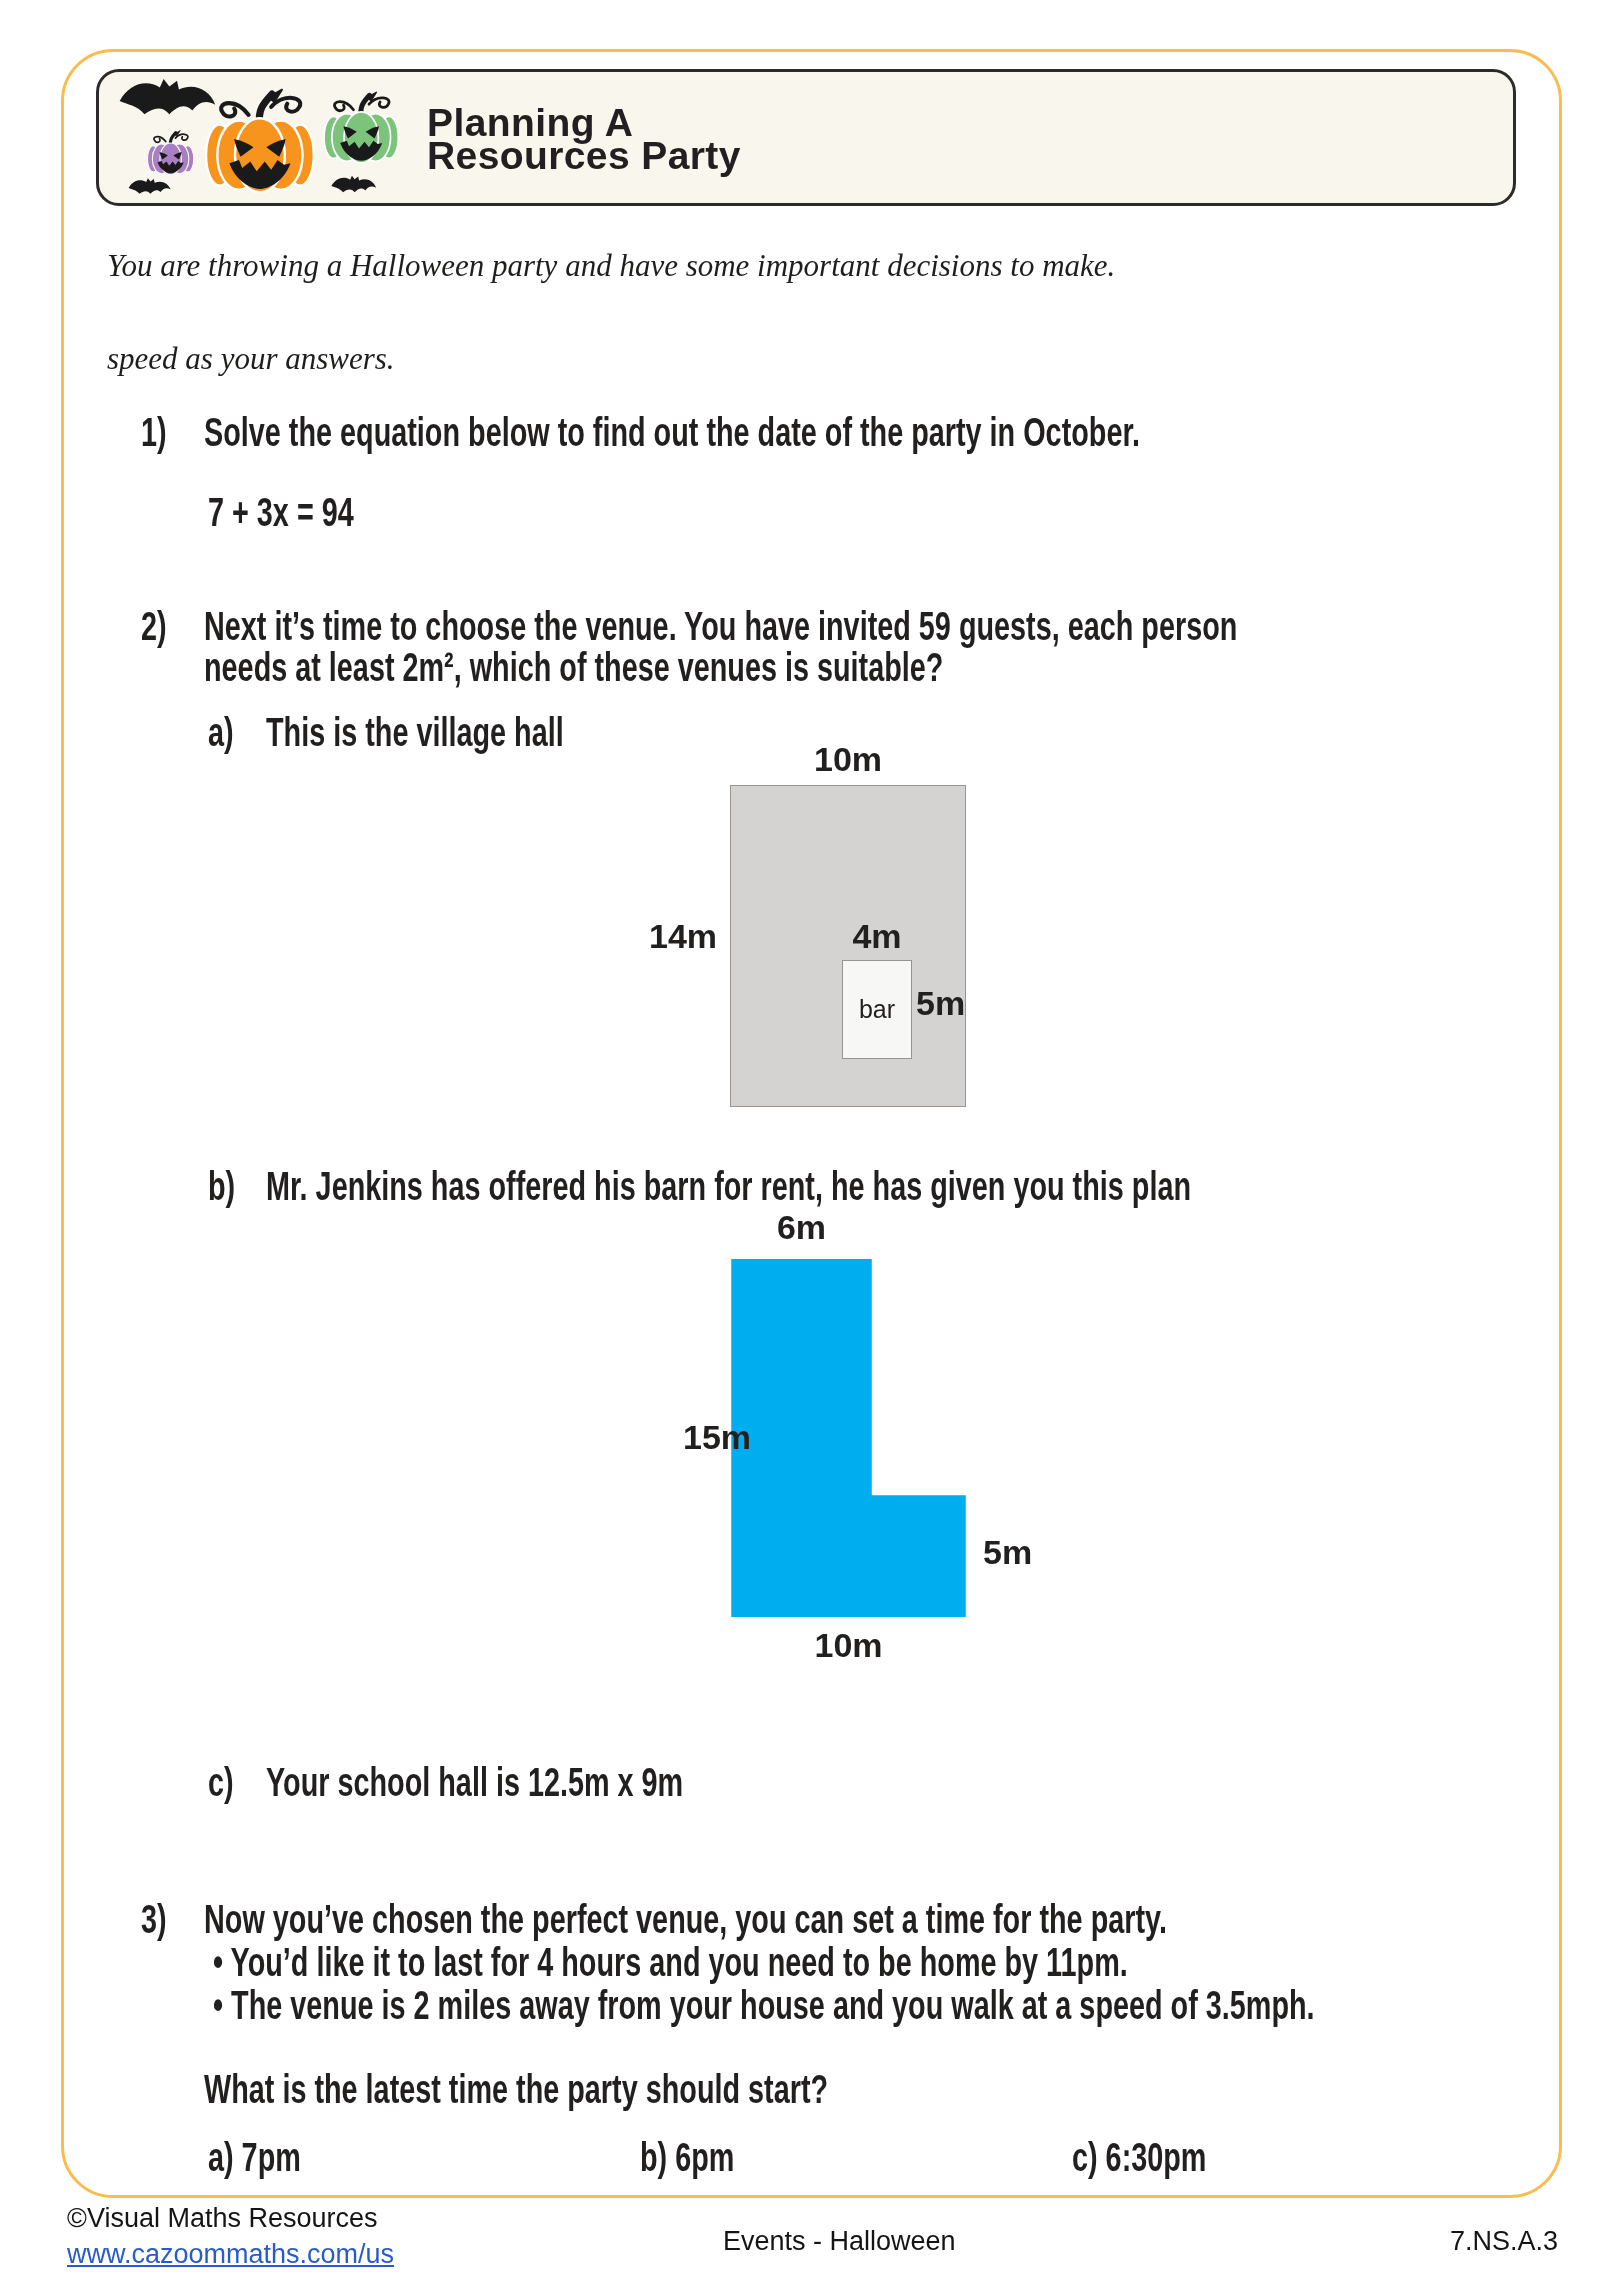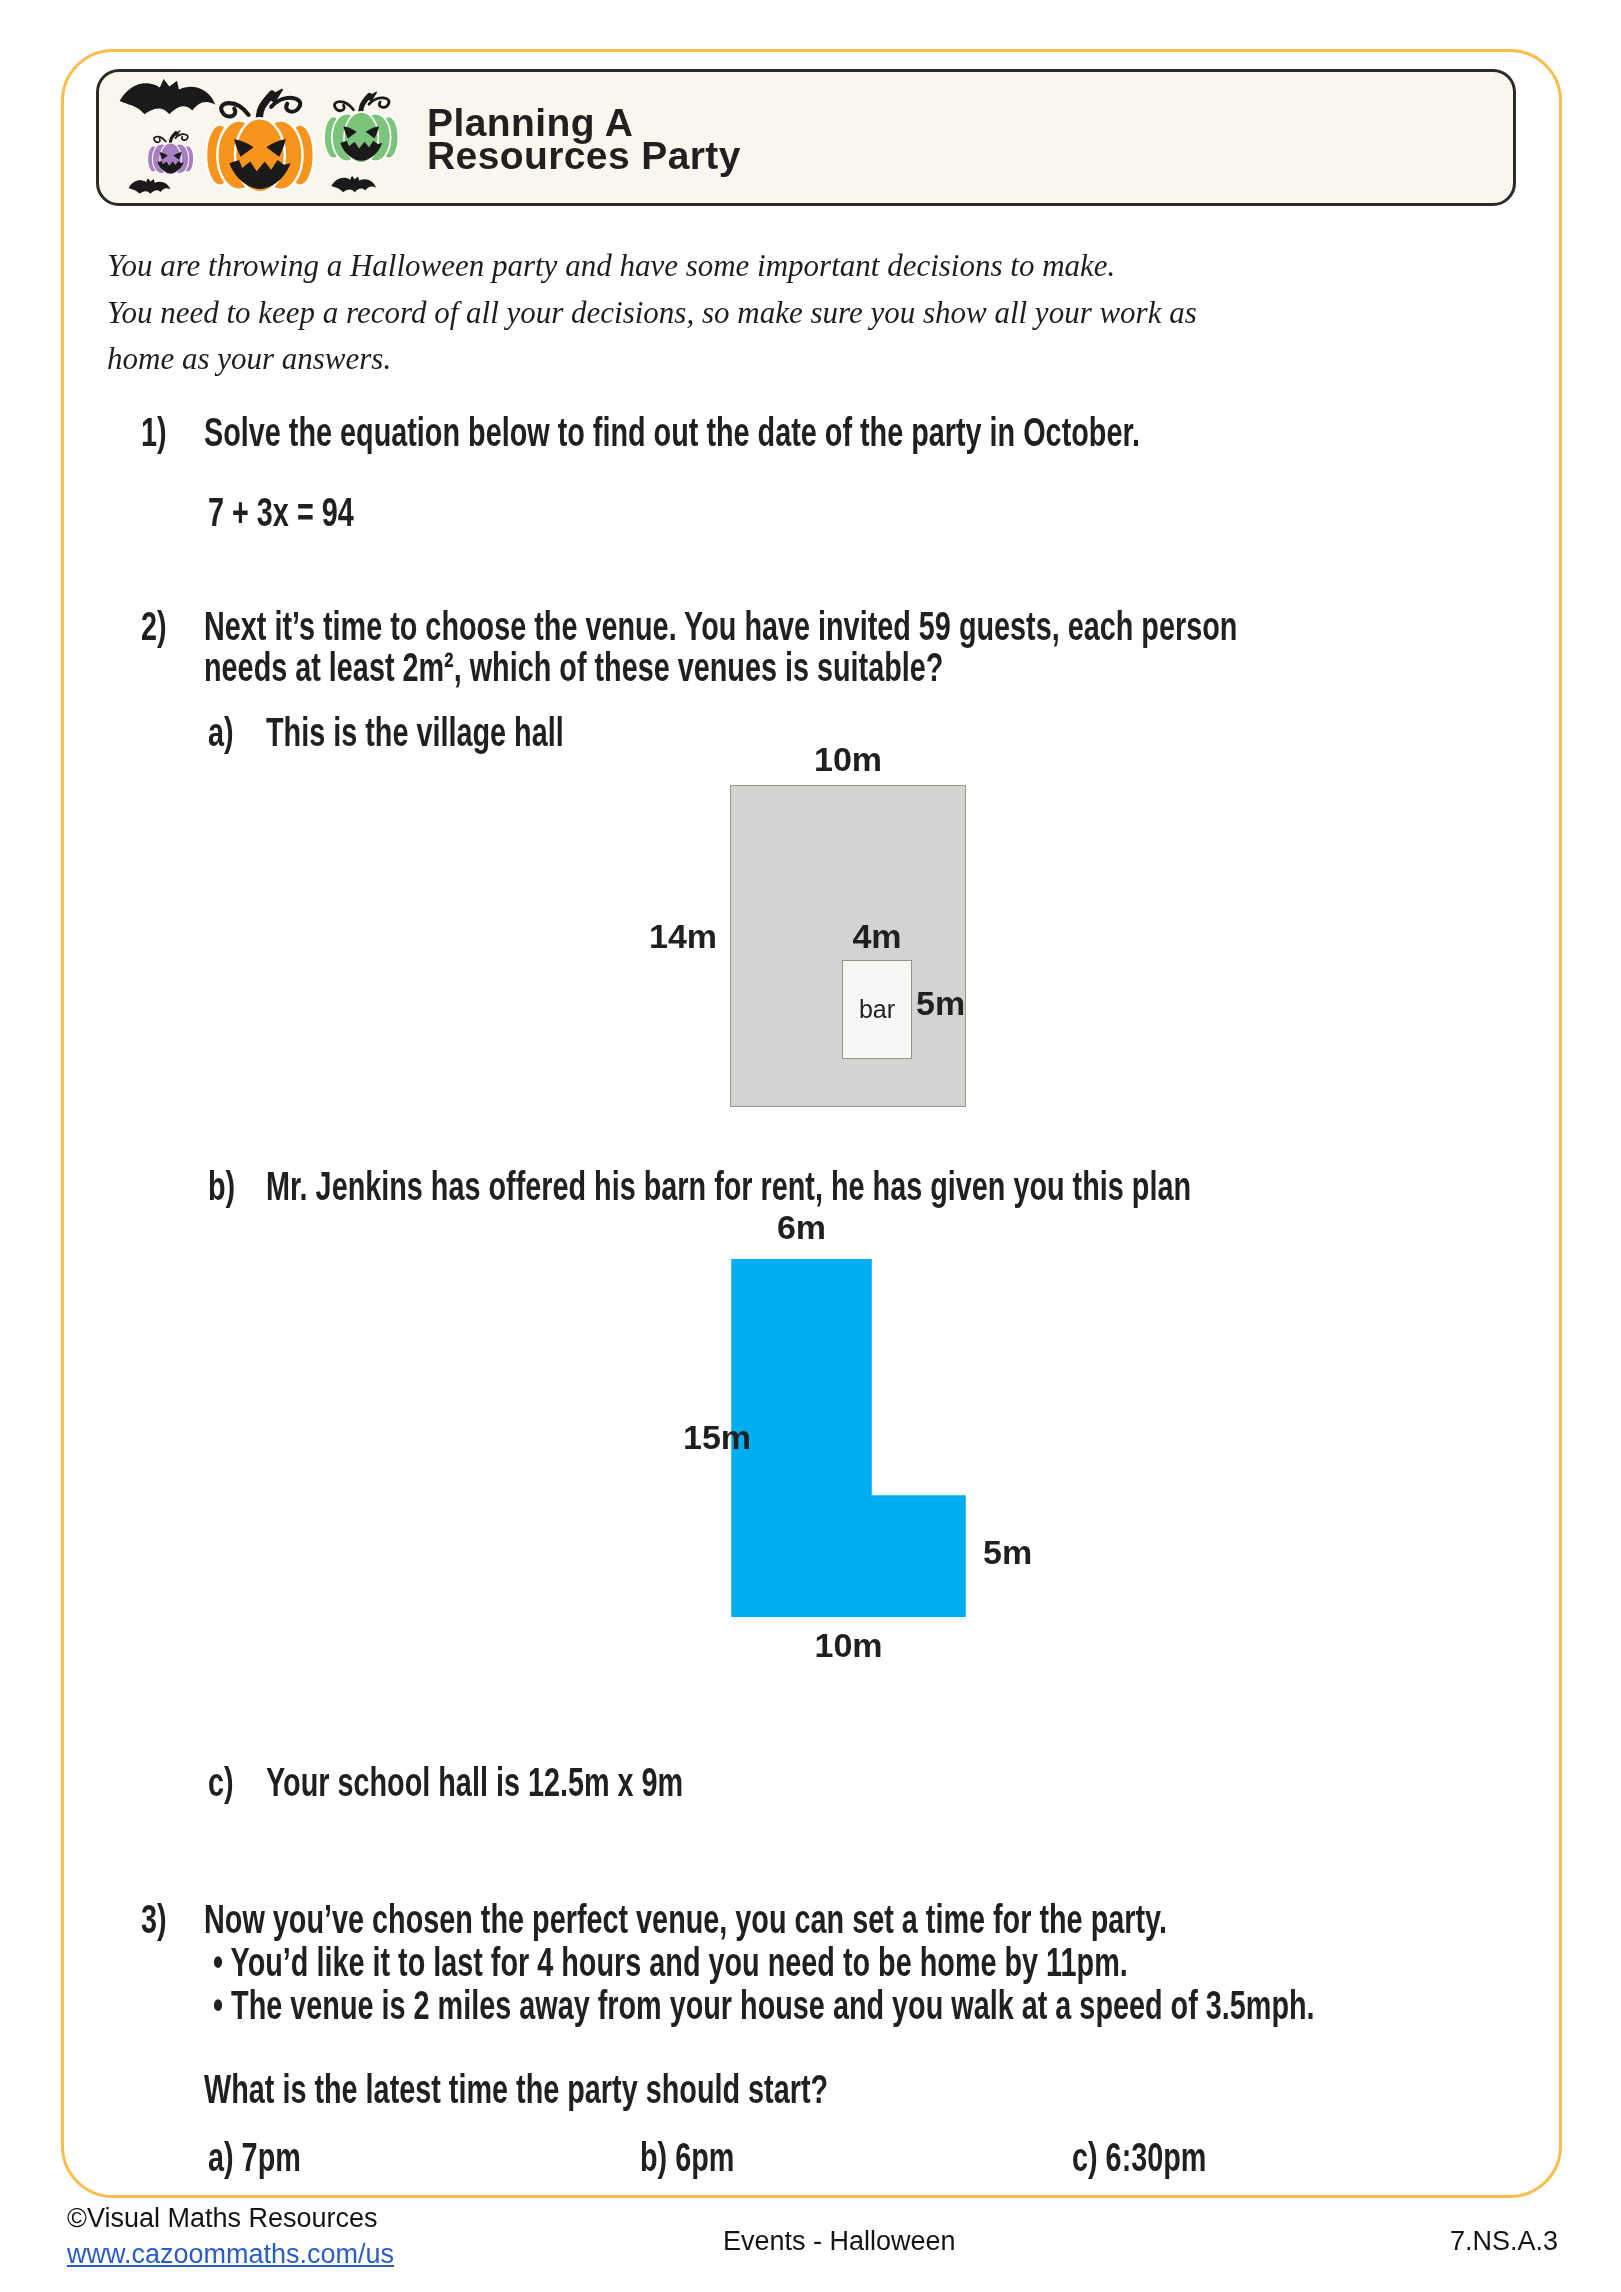--- a/index.html
+++ b/index.html
@@ -82,22 +82,21 @@
     </g>
     <use href="#bat" fill="#1a1a1a" transform="translate(15,122) scale(0.47)"></use>
     <use href="#bat" fill="#1a1a1a" transform="translate(242,119) scale(0.50)"></use>
   </svg>
 
   <div class="title" style="top:79px;margin-top:24px;">Planning A</div>
   <div class="title" style="top:136px;">Resources Party</div>
 
 
   <div class="intro-line" style="top:238px;">You are throwing a Halloween party and have some important decisions to make.</div>
-  <div class="intro-line" style="top:285px;">You need to keep a record of all your decisions, so make sure you show all your work as</div>
-  <div class="intro-line" style="top:331px;">home as your answers.</div>
+  <div class="intro-line" style="top:331px;">speed as your answers.</div>
 
   <div class="ct" style="left:141px;top:412px;">1)</div>
   <div class="ct" style="left:204px;top:412px;">Solve the equation below to find out the date of the party in October.</div>
   <div class="ct" style="left:208px;top:492px;">7 + 3x = 94</div>
 
   <div class="ct" style="left:141px;top:606px;">2)</div>
   <div class="ct" style="left:204px;top:606px;">Next it’s time to choose the venue. You have invited 59 guests, each person</div>
   <div class="ct" style="left:204px;top:647px;">needs at least 2m², which of these venues is suitable?</div>
 
   <div class="ct" style="left:208px;top:712px;">a)</div>

